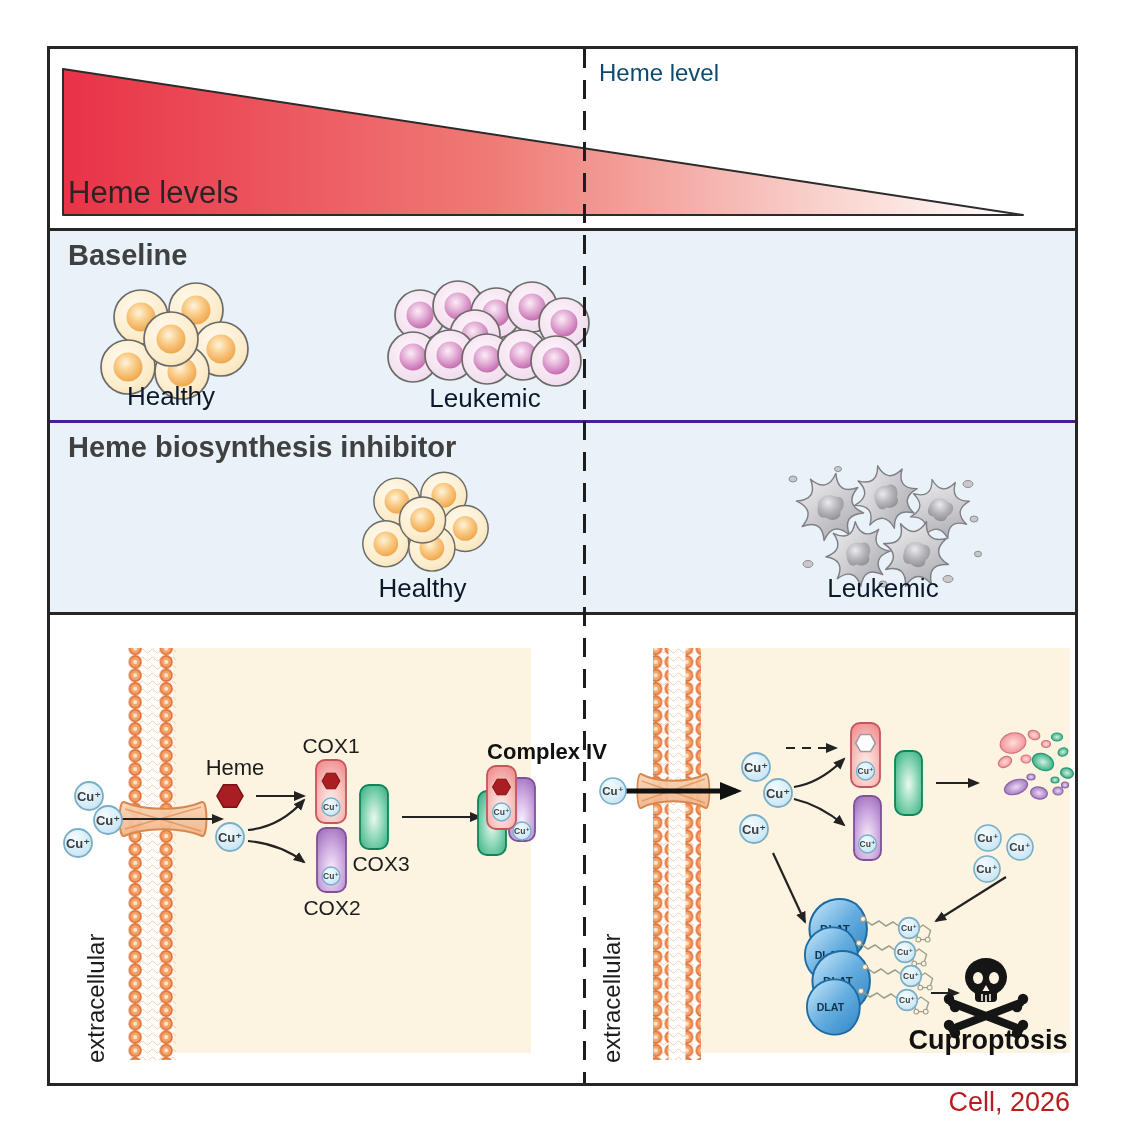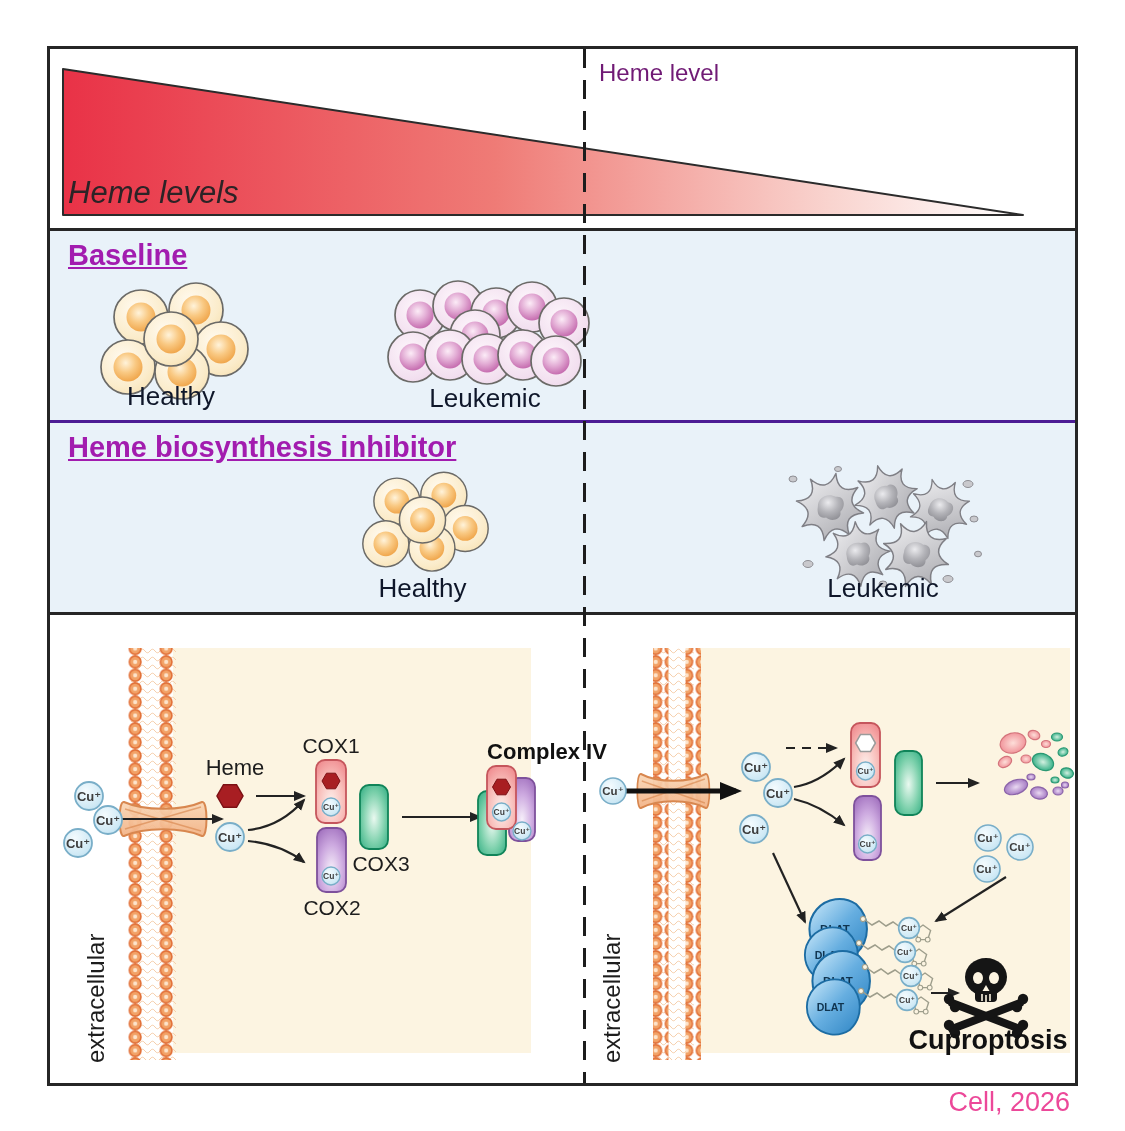--- a/index.html
+++ b/index.html
@@ -6,25 +6,25 @@
   .page{position:relative;width:1125px;height:1131px;background:#ffffff;overflow:hidden;
         font-family:"Liberation Sans","DejaVu Sans",sans-serif;color:#1d1d1d;}
   .figure{position:absolute;left:47px;top:46px;width:1031px;height:1040px;
           border:3px solid #262626;box-sizing:border-box;background:#fff;}
   .sec{position:relative;width:100%;box-sizing:border-box;overflow:hidden;}
   .sec1{height:179px;background:#ffffff;}
   .sec2{height:192px;background:#e9f2f9;border-top:3px solid #262626;}
   .sec3{height:192px;background:#e9f2f9;border-top:3px solid #4c1d95;}
   .sec4{height:471px;background:#ffffff;border-top:3px solid #262626;}
   .abs{position:absolute;}
-  .heading{font-size:29px;font-weight:bold;color:#a21caf;text-decoration:underline;}
+  .heading{font-size:29px;font-weight:bold;color:#404040;}
   .cluster-label{font-size:26px;color:#0f172a;text-align:center;}
-  .heme-levels{font-size:31px;color:#2c2326;font-style:italic;}
-  .threshold{font-size:24px;line-height:1.3;color:#701a75;}
-  .credit{font-size:27px;color:#ec4899;text-align:right;}
+  .heme-levels{font-size:31px;color:#2c2326;}
+  .threshold{font-size:24px;line-height:1.3;color:#0c4a6e;}
+  .credit{font-size:27px;color:#b91c1c;text-align:right;}
   .dash-line{position:absolute;left:533px;top:0;width:3px;height:1034px;z-index:40;
      background-image:repeating-linear-gradient(to bottom,#1d1d1d 0px,#1d1d1d 19px,transparent 19px,transparent 31px);}
   svg{display:block;}
   svg text{font-family:"Liberation Sans","DejaVu Sans",sans-serif;}
   .cu-t{font-size:13px;font-weight:600;fill:#3d3d3d;text-anchor:middle;}
   .cu-ts{font-size:8.5px;font-weight:600;fill:#3d3d3d;text-anchor:middle;}
   .cu-tm{font-size:11.5px;font-weight:600;fill:#3d3d3d;text-anchor:middle;}
   .svglabel{font-size:21px;fill:#1d1d1d;text-anchor:middle;}
   .svglabel-b{font-size:22px;font-weight:bold;fill:#111;text-anchor:middle;}
   .extrac{font-size:24px;fill:#1d1d1d;}

